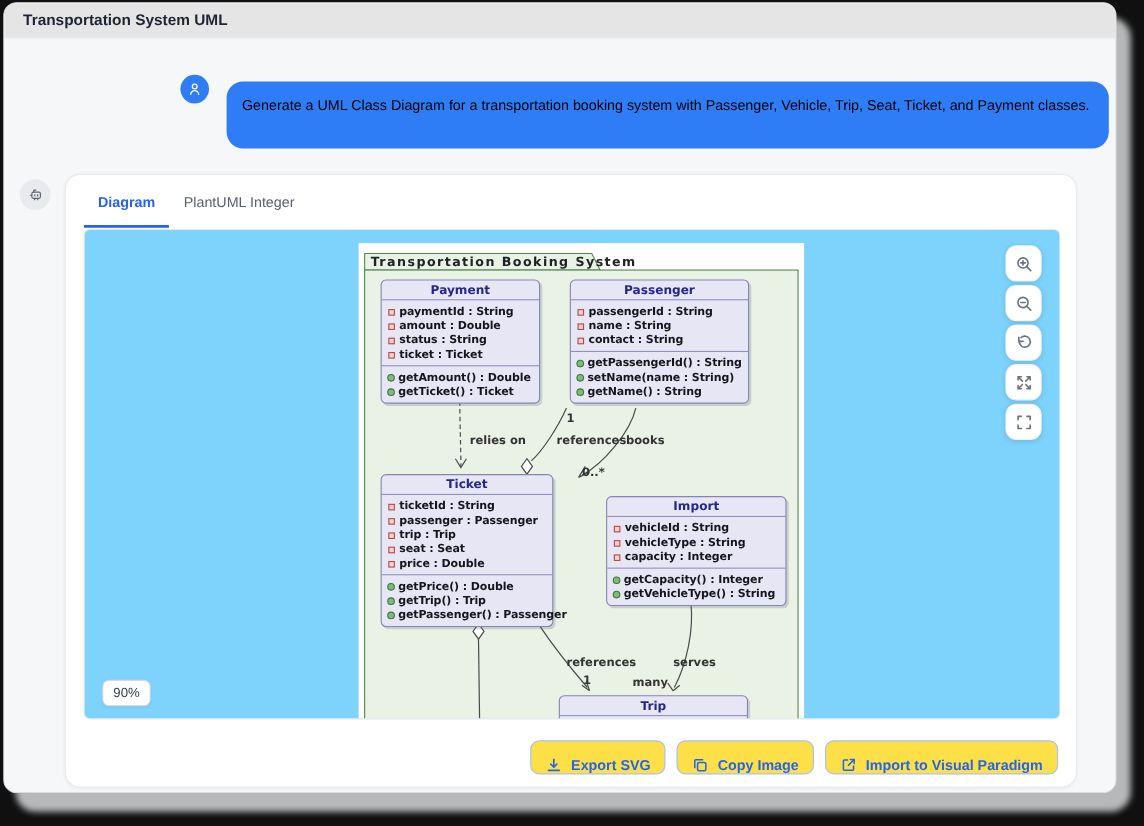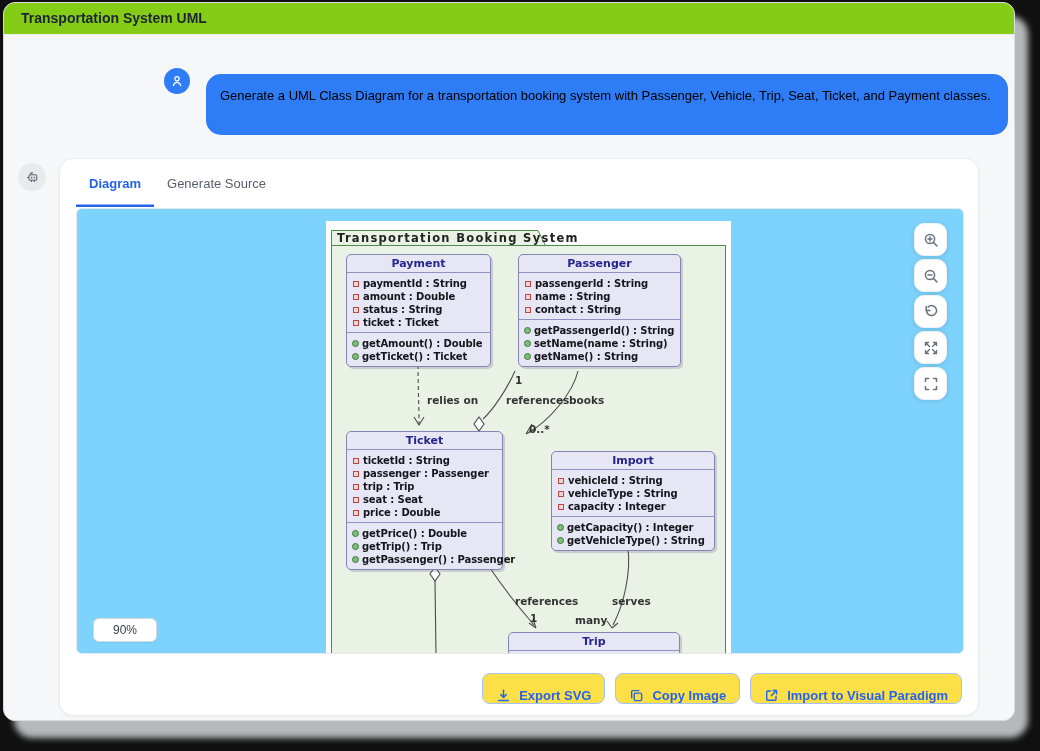--- a/index.html
+++ b/index.html
@@ -4,21 +4,21 @@
 <style>
   * { margin:0; padding:0; box-sizing:border-box; }
   html,body { width:1040px; height:751px; }
   body { background:#101010; font-family:"Liberation Sans", sans-serif; position:relative; overflow:hidden; }
 
   .win-shadow { position:absolute; left:14px; top:16px; width:1014px; height:722px;
     border-radius:18px; background:#b6b8ba; filter:blur(3px); }
   .window { position:absolute; left:3px; top:2px; width:1012px; height:719px;
     background:#ffffff; border-radius:12px; overflow:hidden; border:1px solid #d8dbdf; }
 
-  .app-header { position:absolute; top:0; left:0; width:100%; height:32px; background:#84cc16;
+  .app-header { position:absolute; top:0; left:0; width:100%; height:32px; background:#e5e5e5;
     border-bottom:1px solid #ecedf0; z-index:3; }
   .app-title { margin-left:17px; line-height:31px; font-size:14px; font-weight:bold; color:#1d2433; }
 
   .content { position:absolute; top:32px; left:0; right:0; bottom:0; background:#f6f7f9; }
 
   .avatar { position:absolute; border-radius:50%; display:flex; align-items:center; justify-content:center; }
   .user-avatar { left:160px; top:33px; width:26px; height:26px; background:#2e7cf6; }
   .bot-avatar { left:14px; top:128px; width:28px; height:28px; background:#e8eaee; }
 
   .bubble { position:absolute; left:202px; top:39px; width:802px; min-height:61px;
@@ -55,21 +55,21 @@
   .sec + .sec { border-top:1px solid #9191bf; }
   .mrow { display:flex; align-items:center; height:13px; white-space:nowrap; letter-spacing:-0.1px; }
   .ic-a { width:6px; height:6px; border:1px solid #bb4646; background:#f4d2d4; margin:0 4px 0 2px; flex:none; }
   .ic-m { width:7px; height:7px; border-radius:50%; border:1px solid #3c7a3c; background:#7fbb7a; margin:0 3px 0 1px; flex:none; }
 
   .zoom-controls { position:absolute; right:16px; top:14px; display:flex; flex-direction:column; gap:3px; }
   .zbtn { width:33px; height:33px; border-radius:10px; background:#fff; border:1px solid #f0f1f4;
     box-shadow:0 1px 5px rgba(30,40,60,.14); display:flex; align-items:center; justify-content:center; cursor:pointer; }
 
   .zoom-badge { position:absolute; left:16px; bottom:11px; background:#fff; border:1px solid #d6d9df;
-    border-radius:6px; padding:4px 19px; font-size:12px; color:#39404d; box-shadow:0 1px 2px rgba(0,0,0,.05); }
+    border-radius:6px; padding:4px 9px; font-size:12px; color:#39404d; box-shadow:0 1px 2px rgba(0,0,0,.05); }
 
   .actions { position:absolute; right:16px; bottom:11px; display:flex; gap:10px; }
   .abtn { height:31px; display:flex; align-items:flex-end; gap:8px; padding:0 13px; background:#fde047;
     border:1px solid #a3c0fa; border-radius:8px; color:#2563eb; font-size:13px; font-weight:600;
     font-family:"Liberation Sans", sans-serif; cursor:pointer; }
 </style>
 </head>
 <body>
 
 <div class="win-shadow"></div>
@@ -103,21 +103,21 @@
       </svg>
     </div>
 
     <div class="card">
 
       <div class="tabs">
         <div class="tab active">
           <span>Diagram</span>
         </div>
         <div class="tab">
-          <span>Generate Source</span>
+          <span>PlantUML Integer</span>
         </div>
       </div>
 
       <div class="panel">
 
         <div class="uml-image">
           <svg class="uml-svg" width="405" height="434" viewBox="0 0 405 434">
             <path d="M5.5 9.5 H212 L219.5 24.5 H5.5 Z" fill="#eaf2e6" stroke="#4c8b4c"></path>
             <rect x="5.5" y="24.5" width="394" height="412" fill="#eaf2e6" stroke="#4c8b4c"></rect>
             <text class="pkg-title" x="11" y="20.5">Transportation Booking System</text>

